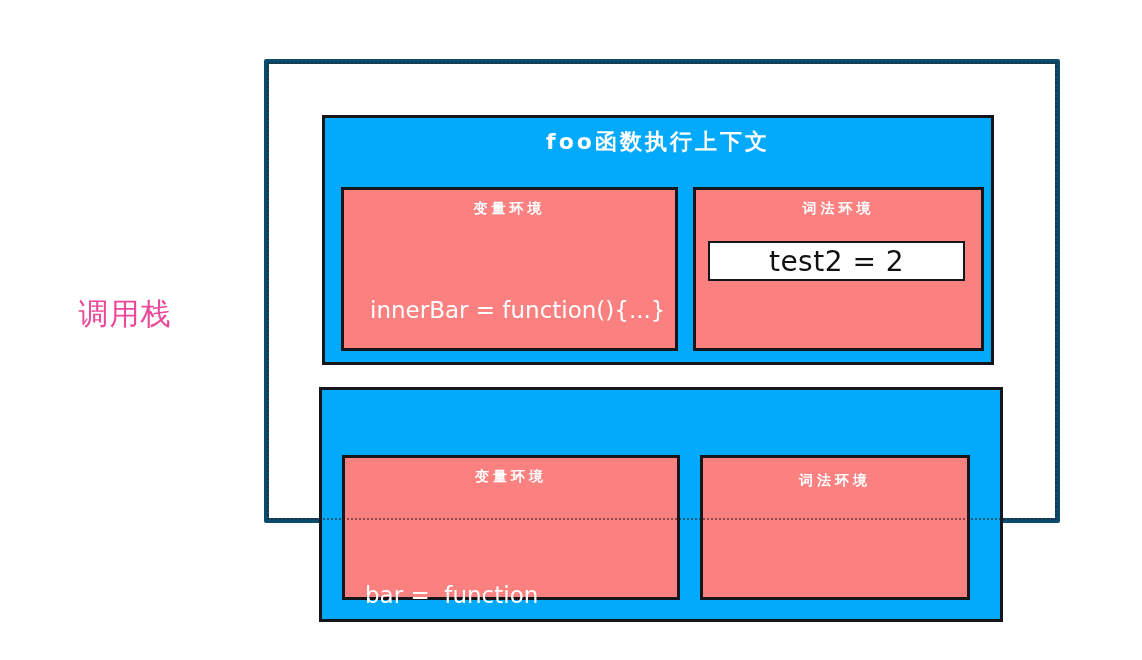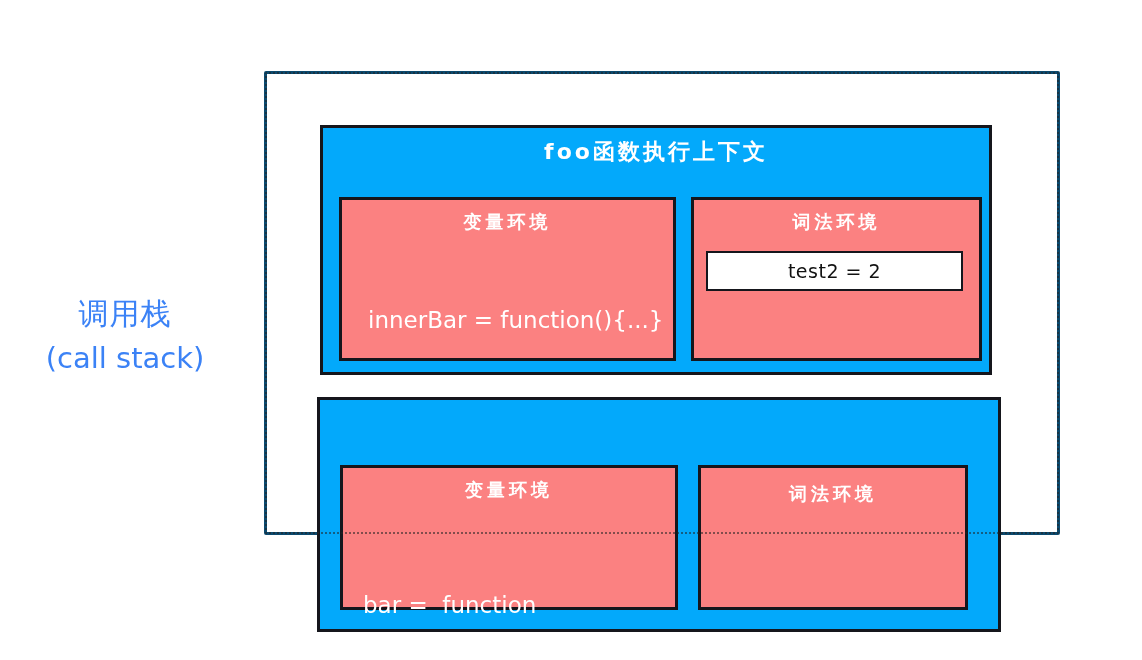--- a/index.html
+++ b/index.html
@@ -15,21 +15,21 @@
     font-family: "DejaVu Sans", sans-serif;
   }
 
   
   #call-stack-label {
     position: absolute;
     left: 0px;
     top: 294px;
     width: 250px;
     text-align: center;
-    color: #3b82f6;
+    color: #ec4899;
     line-height: 1.35;
   }
   #call-stack-label .cn {
     font-size: 30px;
     font-family: "DejaVu Sans", sans-serif;
     letter-spacing: 1px;
     display: block;
   }
   #call-stack-label .en {
     font-size: 29px;
@@ -40,23 +40,22 @@
 
   
   #stack-frame {
     position: absolute;
     left: 264px;
     top: 59px;
     width: 796px;
     height: 464px;
     background: #ffffff;
     box-sizing: border-box;
-    border: 3px solid #0c4a6e;
+    border: 5px solid #0c4a6e;
     border-radius: 2px;
-    margin-top: 12px;
   }
   #stack-frame::after {
     content: "";
     position: absolute;
     left: -2px; top: -2px; right: -2px; bottom: -2px;
     border: 2px dotted #222;
     border-radius: 2px;
     opacity: .55;
     pointer-events: none;
   }
@@ -102,21 +101,21 @@
     border: 3px solid #15161c;
     box-sizing: border-box;
   }
   .env-title {
     position: absolute;
     left: 0;
     right: 0;
     top: 10px;
     text-align: center;
     color: #ffffff;
-    font-size: 18px;
+    font-size: 14px;
     font-weight: bold;
     letter-spacing: 4px;
     font-family: "DejaVu Sans", sans-serif;
     white-space: nowrap;
   }
 
   
   #foo-var-env {
     left: 16px;
     top: 69px;
@@ -145,21 +144,21 @@
   }
   .lex-slot {
     position: absolute;
     left: 12px;
     right: 16px;
     height: 40px;
     background: #ffffff;
     border: 2px solid #15161c;
     box-sizing: border-box;
     color: #111111;
-    font-size: 19px;
+    font-size: 28px;
     font-family: "DejaVu Sans", sans-serif;
     display: flex;
     align-items: center;
     justify-content: center;
     letter-spacing: 0.5px;
   }
   #lex-slot-test2 { top: 51px; }
   #lex-slot-test1 { top: 101px; }
 
   
@@ -188,21 +187,20 @@
     width: 270px;
     height: 145px;
   }
   #global-lex-env .env-title { top: 14px; }
 </style>
 </head>
 <body>
 
 <div id="call-stack-label">
   <span class="cn">调用栈</span>
-  <span class="en">(call stack)</span>
 </div>
 
 <div id="stack-frame">
 
   <div class="exec-ctx" id="foo-context">
     <div class="ctx-title">foo函数执行上下文</div>
 
     <div class="env-box" id="foo-var-env">
       <div class="env-title">变量环境</div>
       <div class="env-lines">

